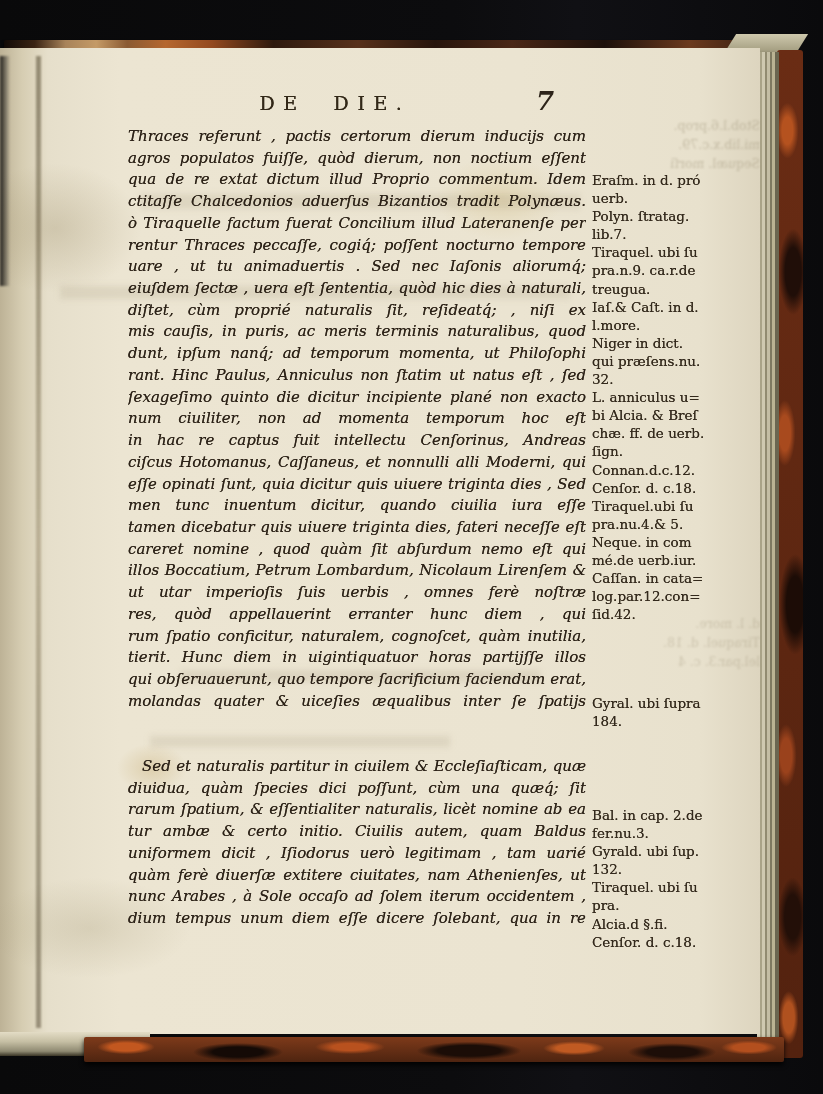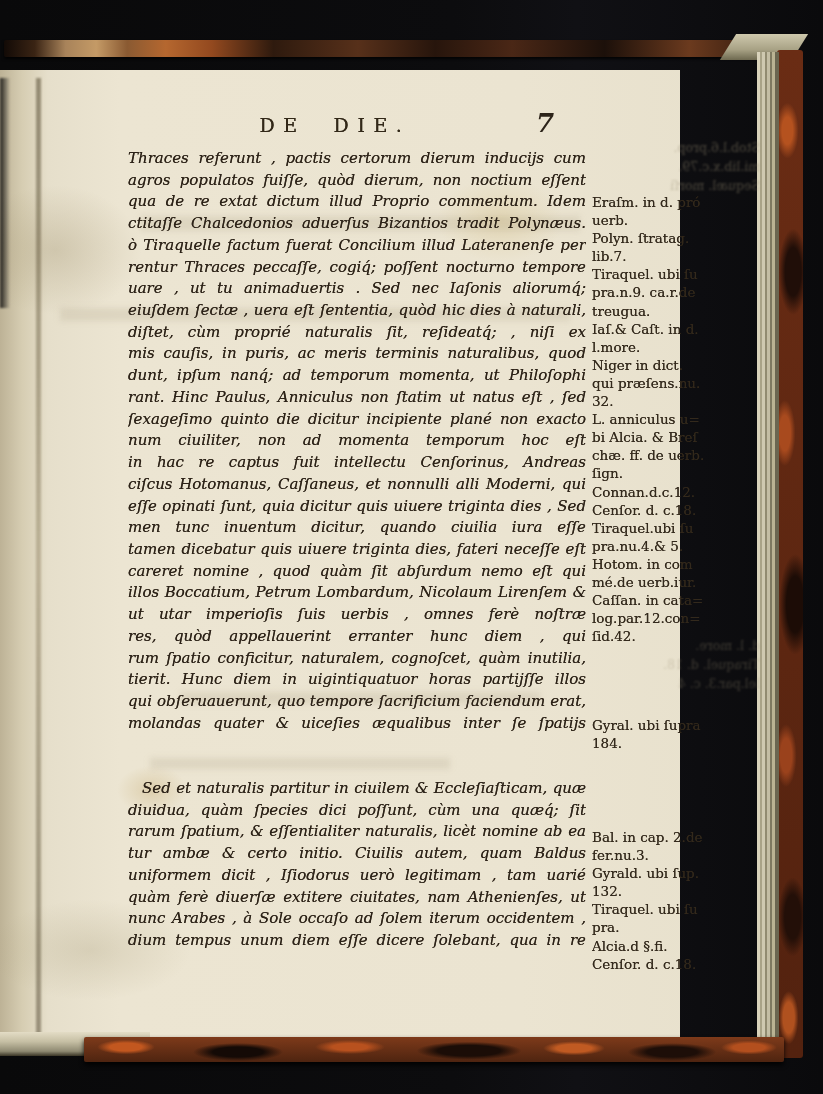--- a/index.html
+++ b/index.html
@@ -52,21 +52,21 @@
       radial-gradient(ellipse 50px 10px at 38% 40%,#b8511e 0 35%,transparent 70%),
       radial-gradient(ellipse 70px 12px at 55% 55%,#1b0d07 0 45%,transparent 75%),
       radial-gradient(ellipse 44px 10px at 70% 45%,#c05a22 0 40%,transparent 70%),
       radial-gradient(ellipse 60px 12px at 84% 60%,#1d0e08 0 42%,transparent 74%),
       radial-gradient(ellipse 40px 10px at 95% 42%,#b34f1e 0 40%,transparent 70%),
       linear-gradient(180deg,#7e3a1a,#4e2410);
     box-shadow:0 3px 5px rgba(0,0,0,.9);
   }
   
   .page{
-    position:absolute;left:0;top:70px;width:680px;height:986px;
+    position:absolute;left:0;top:48px;width:760px;height:986px;
     background:
       radial-gradient(ellipse 90px 60px at 500px 150px,rgba(203,178,109,.28),transparent 70%),
       radial-gradient(ellipse 50px 35px at 152px 720px,rgba(190,160,95,.32),transparent 70%),
       radial-gradient(ellipse 120px 90px at 55px 180px,rgba(148,133,95,.28),transparent 72%),
       radial-gradient(ellipse 140px 70px at 90px 880px,rgba(150,138,100,.22),transparent 72%),
       linear-gradient(90deg,#bdb296 0px,#d6cdb2 22px,#e6dfcb 48px,#ece5d2 120px,
         #ebe4d1 520px,#e8e1cd 700px,#ddd5bf 760px);
     color:#2d241a;
   }
   .crease{
@@ -204,21 +204,21 @@
         <div class="noteline">qui præſens.nu.</div>
         <div class="noteline">32.</div>
         <div class="noteline">L. anniculus u=</div>
         <div class="noteline">bi Alcia. &amp; Breſ</div>
         <div class="noteline">chæ. ff. de uerb.</div>
         <div class="noteline">ſign.</div>
         <div class="noteline">Connan.d.c.12.</div>
         <div class="noteline">Cenſor. d. c.18.</div>
         <div class="noteline">Tiraquel.ubi ſu</div>
         <div class="noteline">pra.nu.4.&amp; 5.</div>
-        <div class="noteline">Hotom. in com</div>
+        <div class="noteline">Neque. in com</div>
         <div class="noteline">mé.de uerb.iur.</div>
         <div class="noteline">Caſſan. in cata=</div>
         <div class="noteline">log.par.12.con=</div>
         <div class="noteline">ſid.42.</div>
       </div>
 
     <div class="ghost ghost-mid">
         <div class="ghost-line">d. l. more.</div>
         <div class="ghost-line">Tiraquel. d. 18.</div>
         <div class="ghost-line">lel.par.3. c. 4</div>

